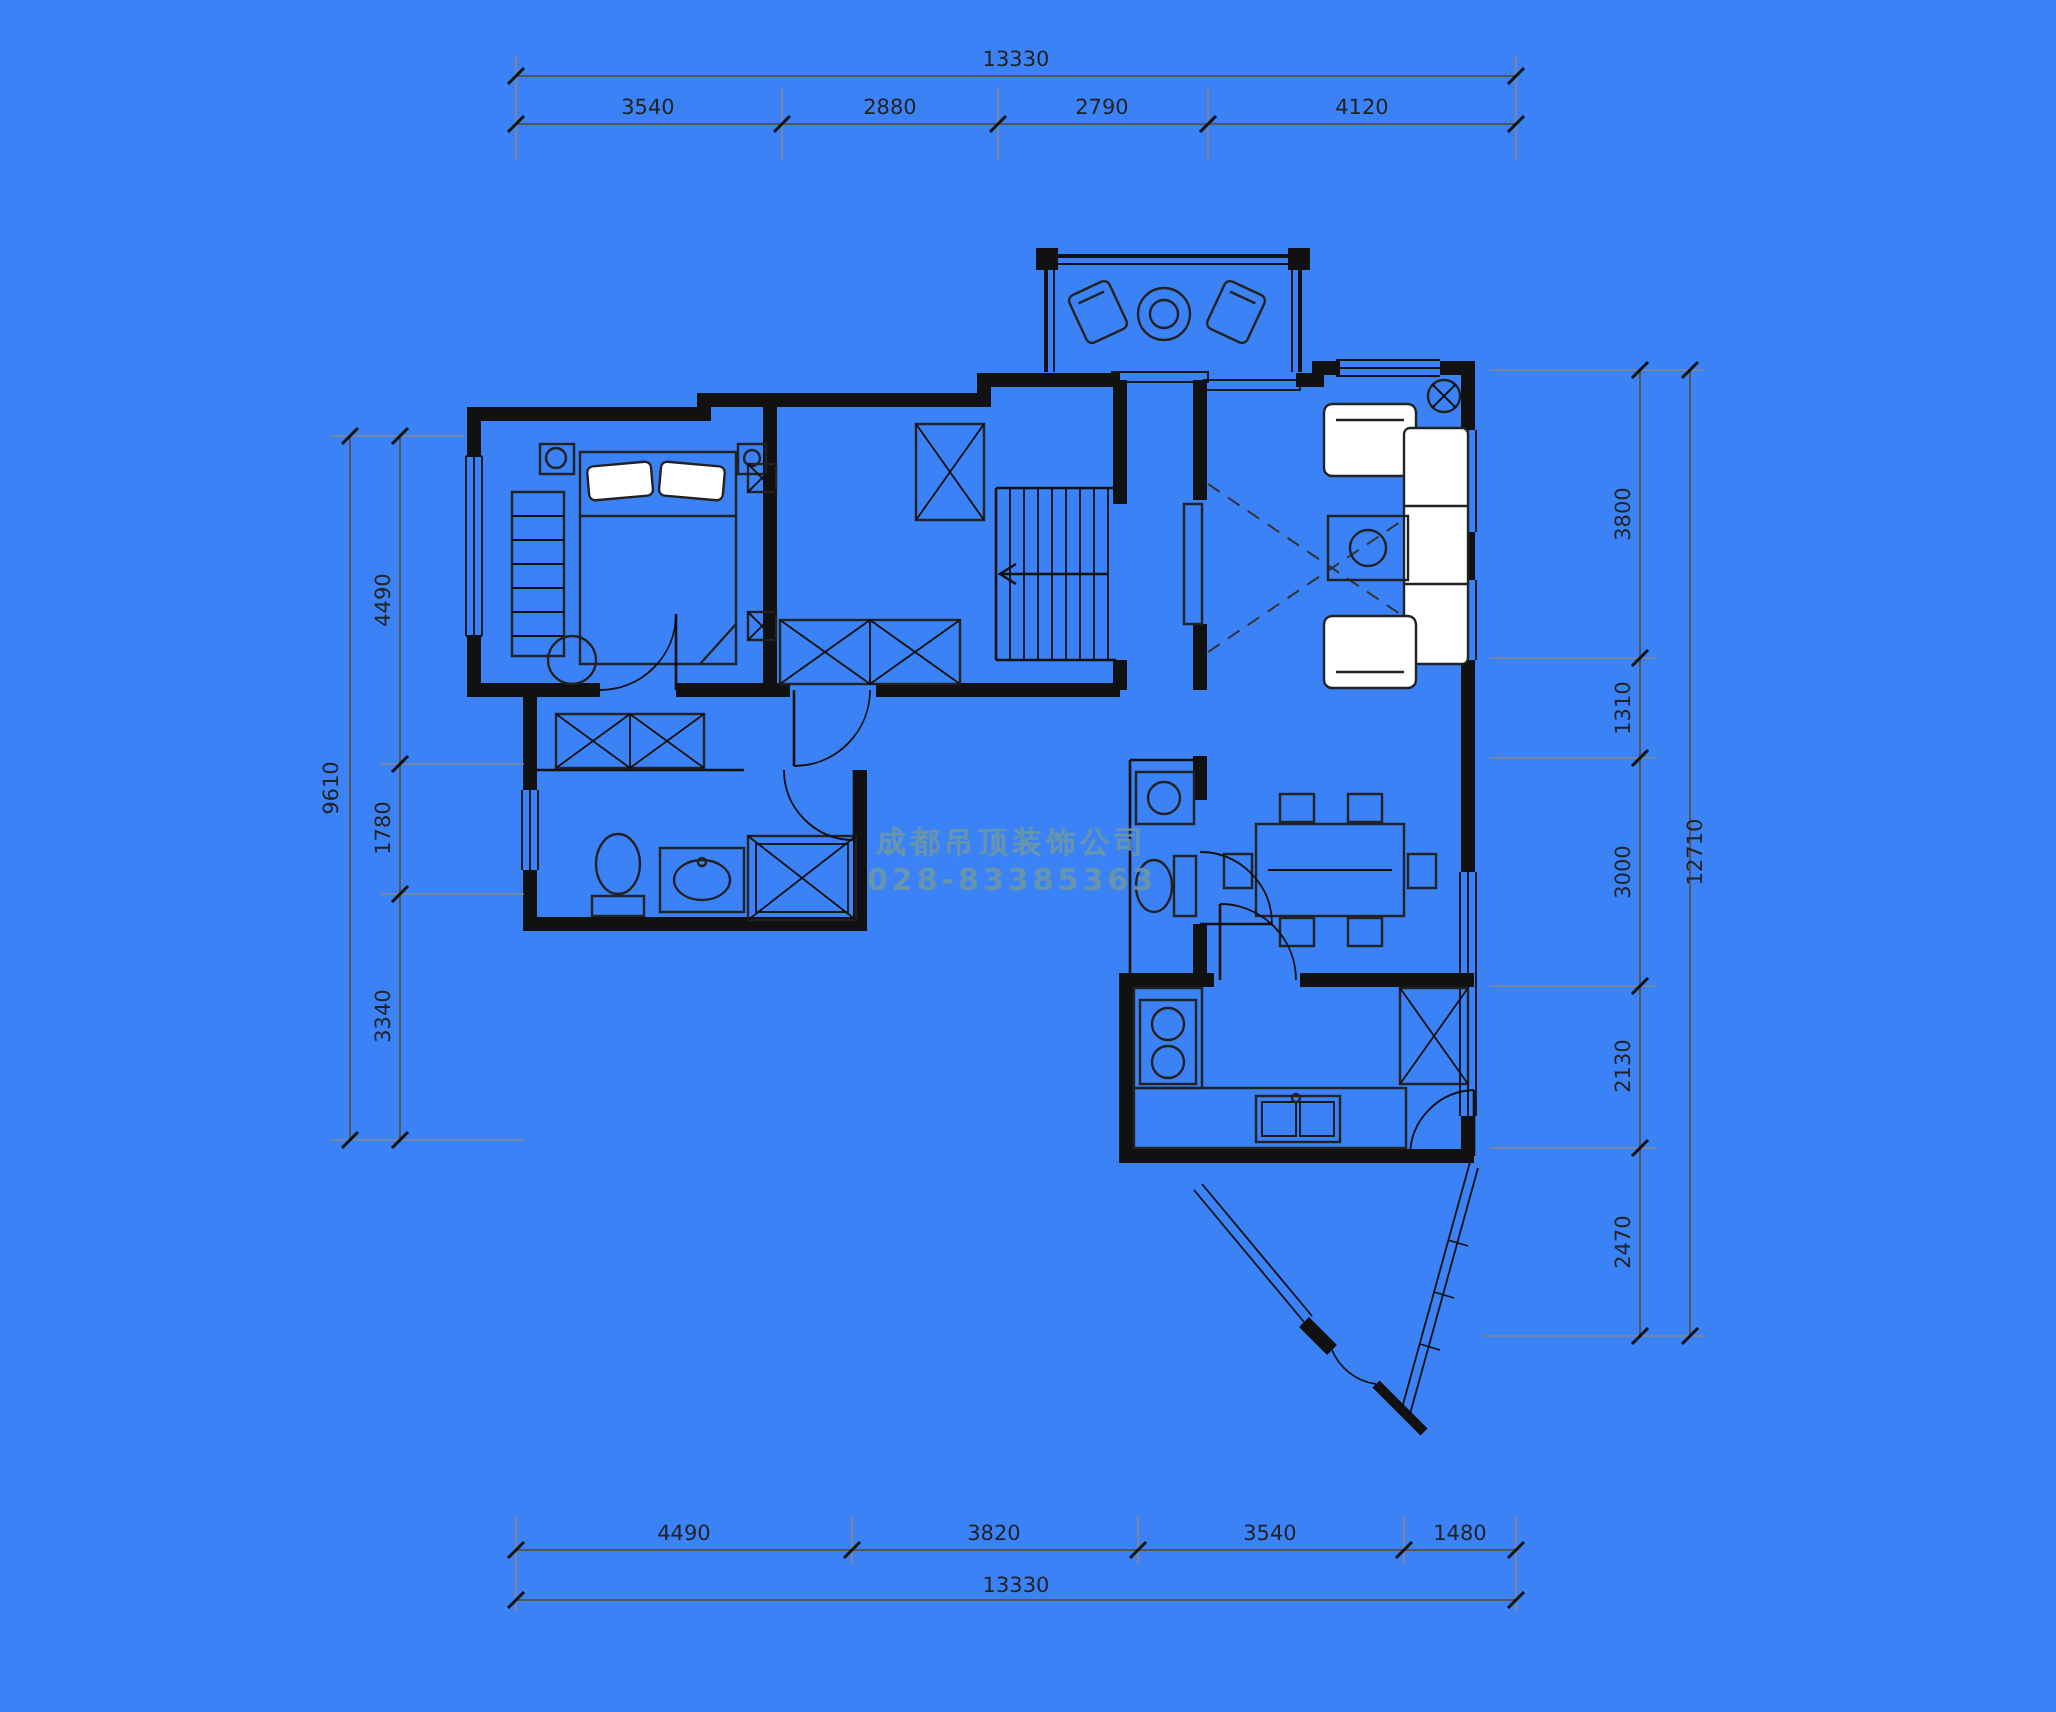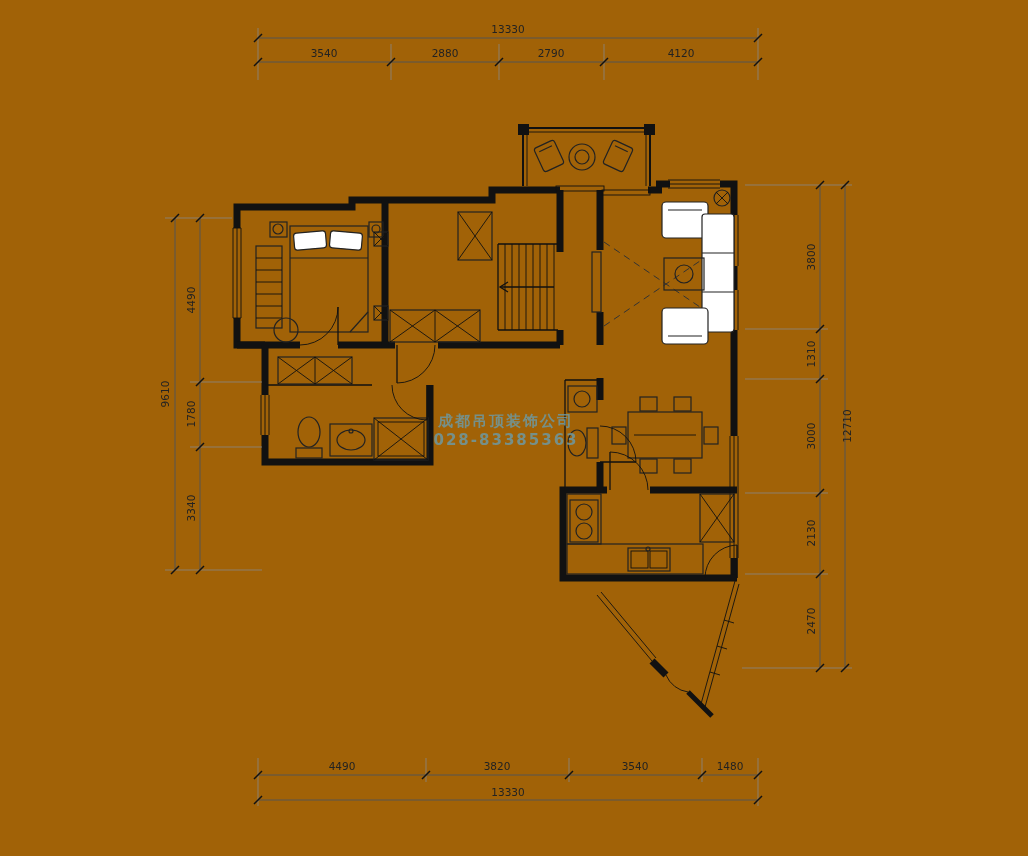--- a/index.html
+++ b/index.html
@@ -1,16 +1,16 @@
 <!DOCTYPE html>
 <html><head>
 <meta charset="utf-8">
 <style>
   html,body{margin:0;padding:0;background:#fff;}
-  .canvas{position:relative;width:1028px;height:856px;background:#a16207;overflow:hidden;
+  .canvas{position:relative;width:1028px;height:856px;background:#3b82f6;overflow:hidden;
           font-family:"DejaVu Sans",sans-serif;}
   svg{display:block;}
   .wall{stroke:#111;stroke-width:7;fill:none;stroke-linecap:butt;stroke-linejoin:miter;}
   .thin{stroke:#111;stroke-width:1.3;fill:none;}
   .thin2{stroke:#111;stroke-width:2;fill:none;}
   .hair{stroke:#111;stroke-width:0.9;fill:none;}
   .furn{stroke:#222;stroke-width:1.2;fill:none;}
   .furnw{stroke:#222;stroke-width:1.2;fill:#fff;}
   .black{fill:#111;stroke:none;}
   .dash{stroke:#333;stroke-width:1;stroke-dasharray:7 5;fill:none;}

